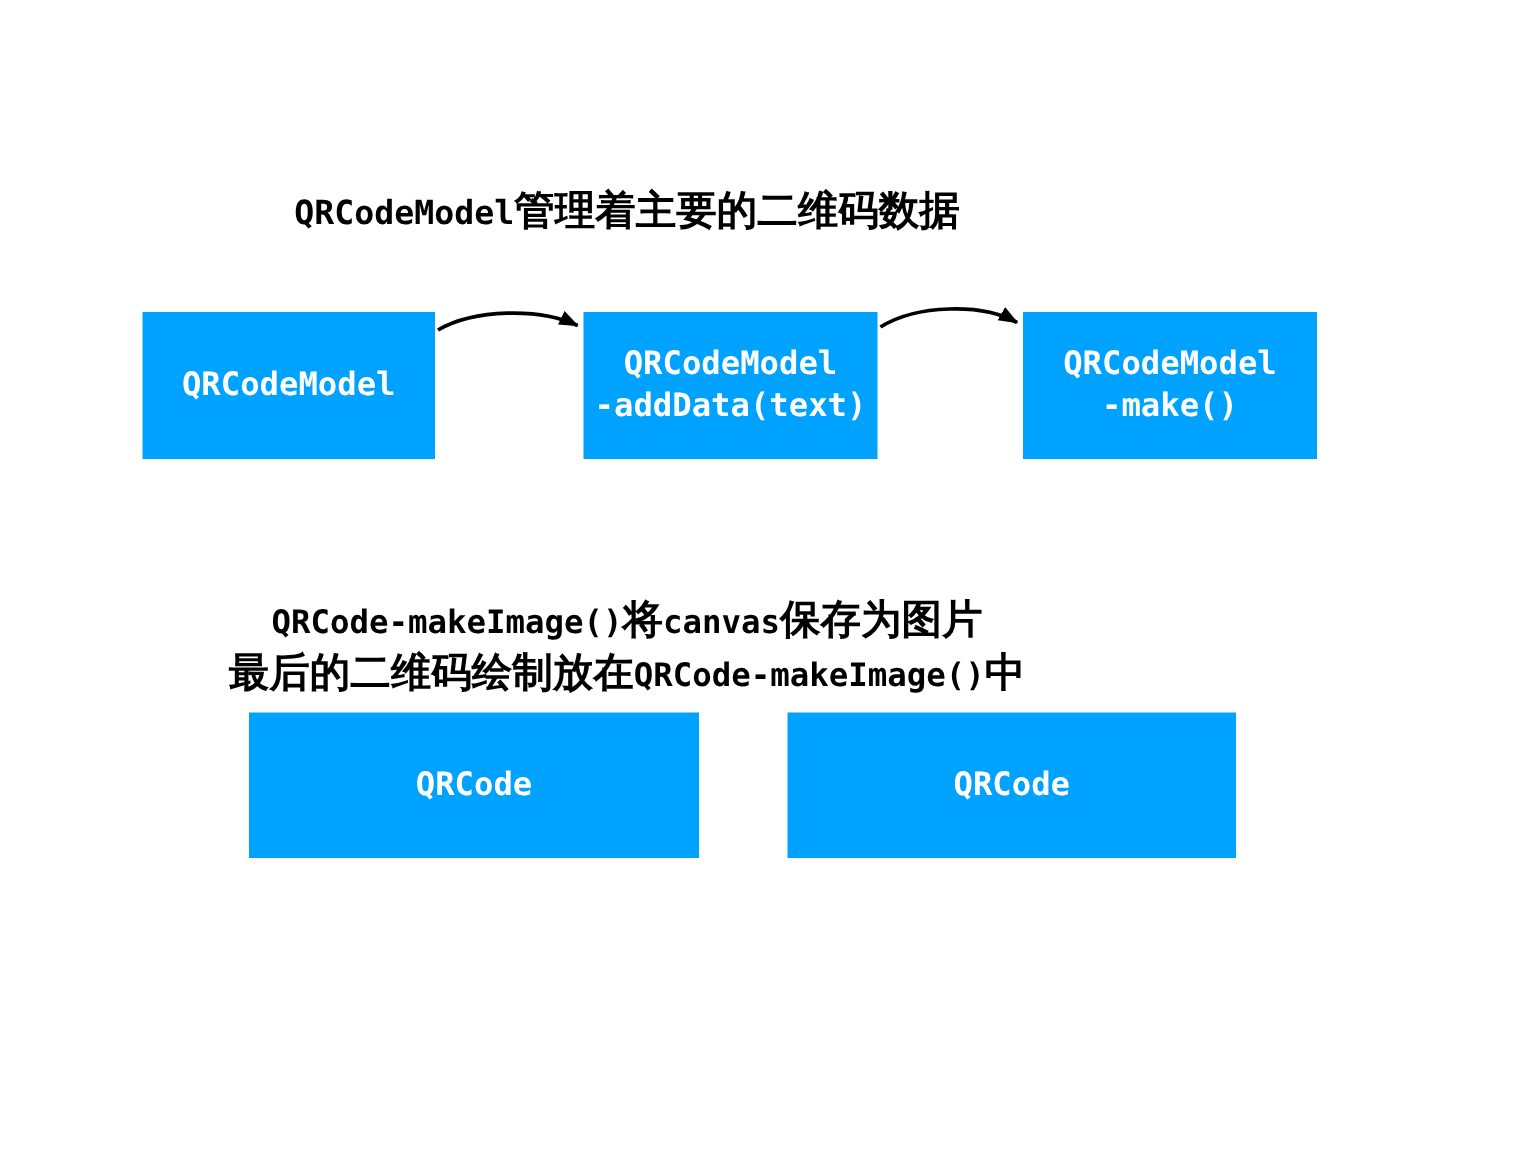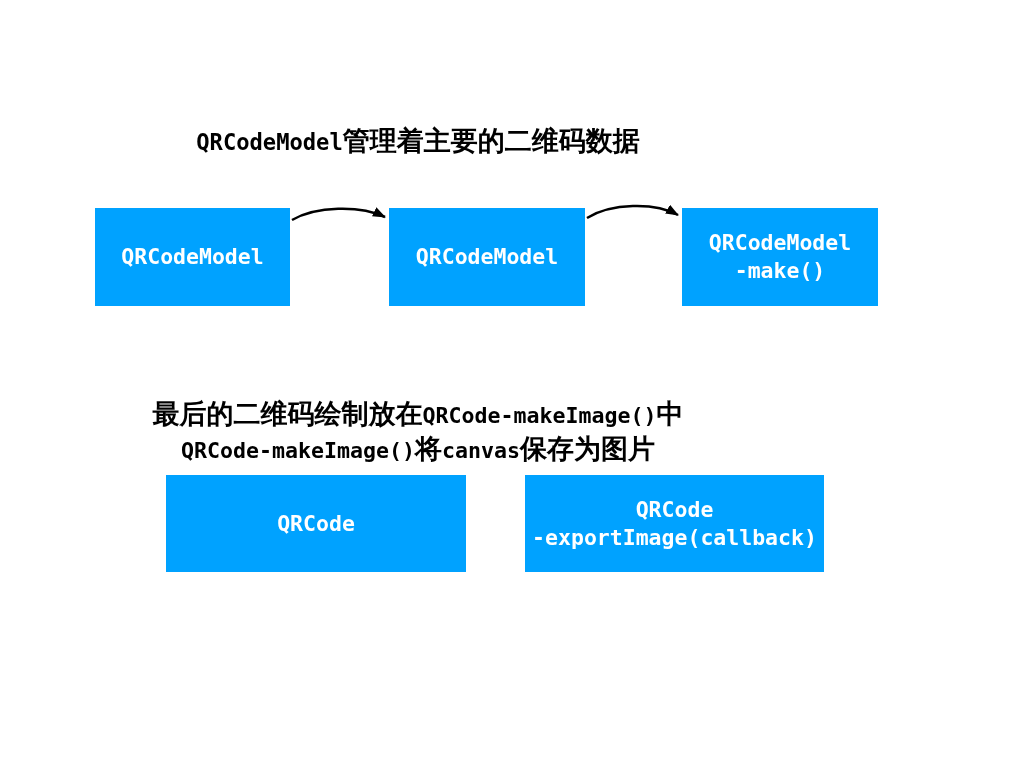--- a/index.html
+++ b/index.html
@@ -97,34 +97,34 @@
     <path class="link" d="M 292,220 C 316,206 360,205 385,217" marker-end="url(#ah)"></path>
     <path class="link" d="M 587,218 C 611,203 655,202 678,215" marker-end="url(#ah)"></path>
   </svg>
 
   <div class="node node-1">
     <div class="box-line">QRCodeModel</div>
   </div>
 
   <div class="node node-2">
     <div class="box-line">QRCodeModel</div>
+    <div class="box-line">-addData(text)</div>
   </div>
 
   <div class="node node-3">
     <div class="box-line">QRCodeModel</div>
     <div class="box-line">-make()</div>
   </div>
 
   <div class="caption">
+    <span class="caption-line"><span class="mono">QRCode-makeImage()</span><span class="cjk">将</span><span class="mono">canvas</span><span class="cjk">保存为图片</span></span>
     <span class="caption-line"><span class="cjk">最后的二维码绘制放在</span><span class="mono">QRCode-makeImage()</span><span class="cjk">中</span></span>
-    <span class="caption-line"><span class="mono">QRCode-makeImage()</span><span class="cjk">将</span><span class="mono">canvas</span><span class="cjk">保存为图片</span></span>
   </div>
 
   <div class="node node-4">
     <div class="box-line">QRCode</div>
   </div>
 
   <div class="node node-5">
     <div class="box-line">QRCode</div>
-    <div class="box-line">-exportImage(callback)</div>
   </div>
 
 </div>
 
 </body></html>

